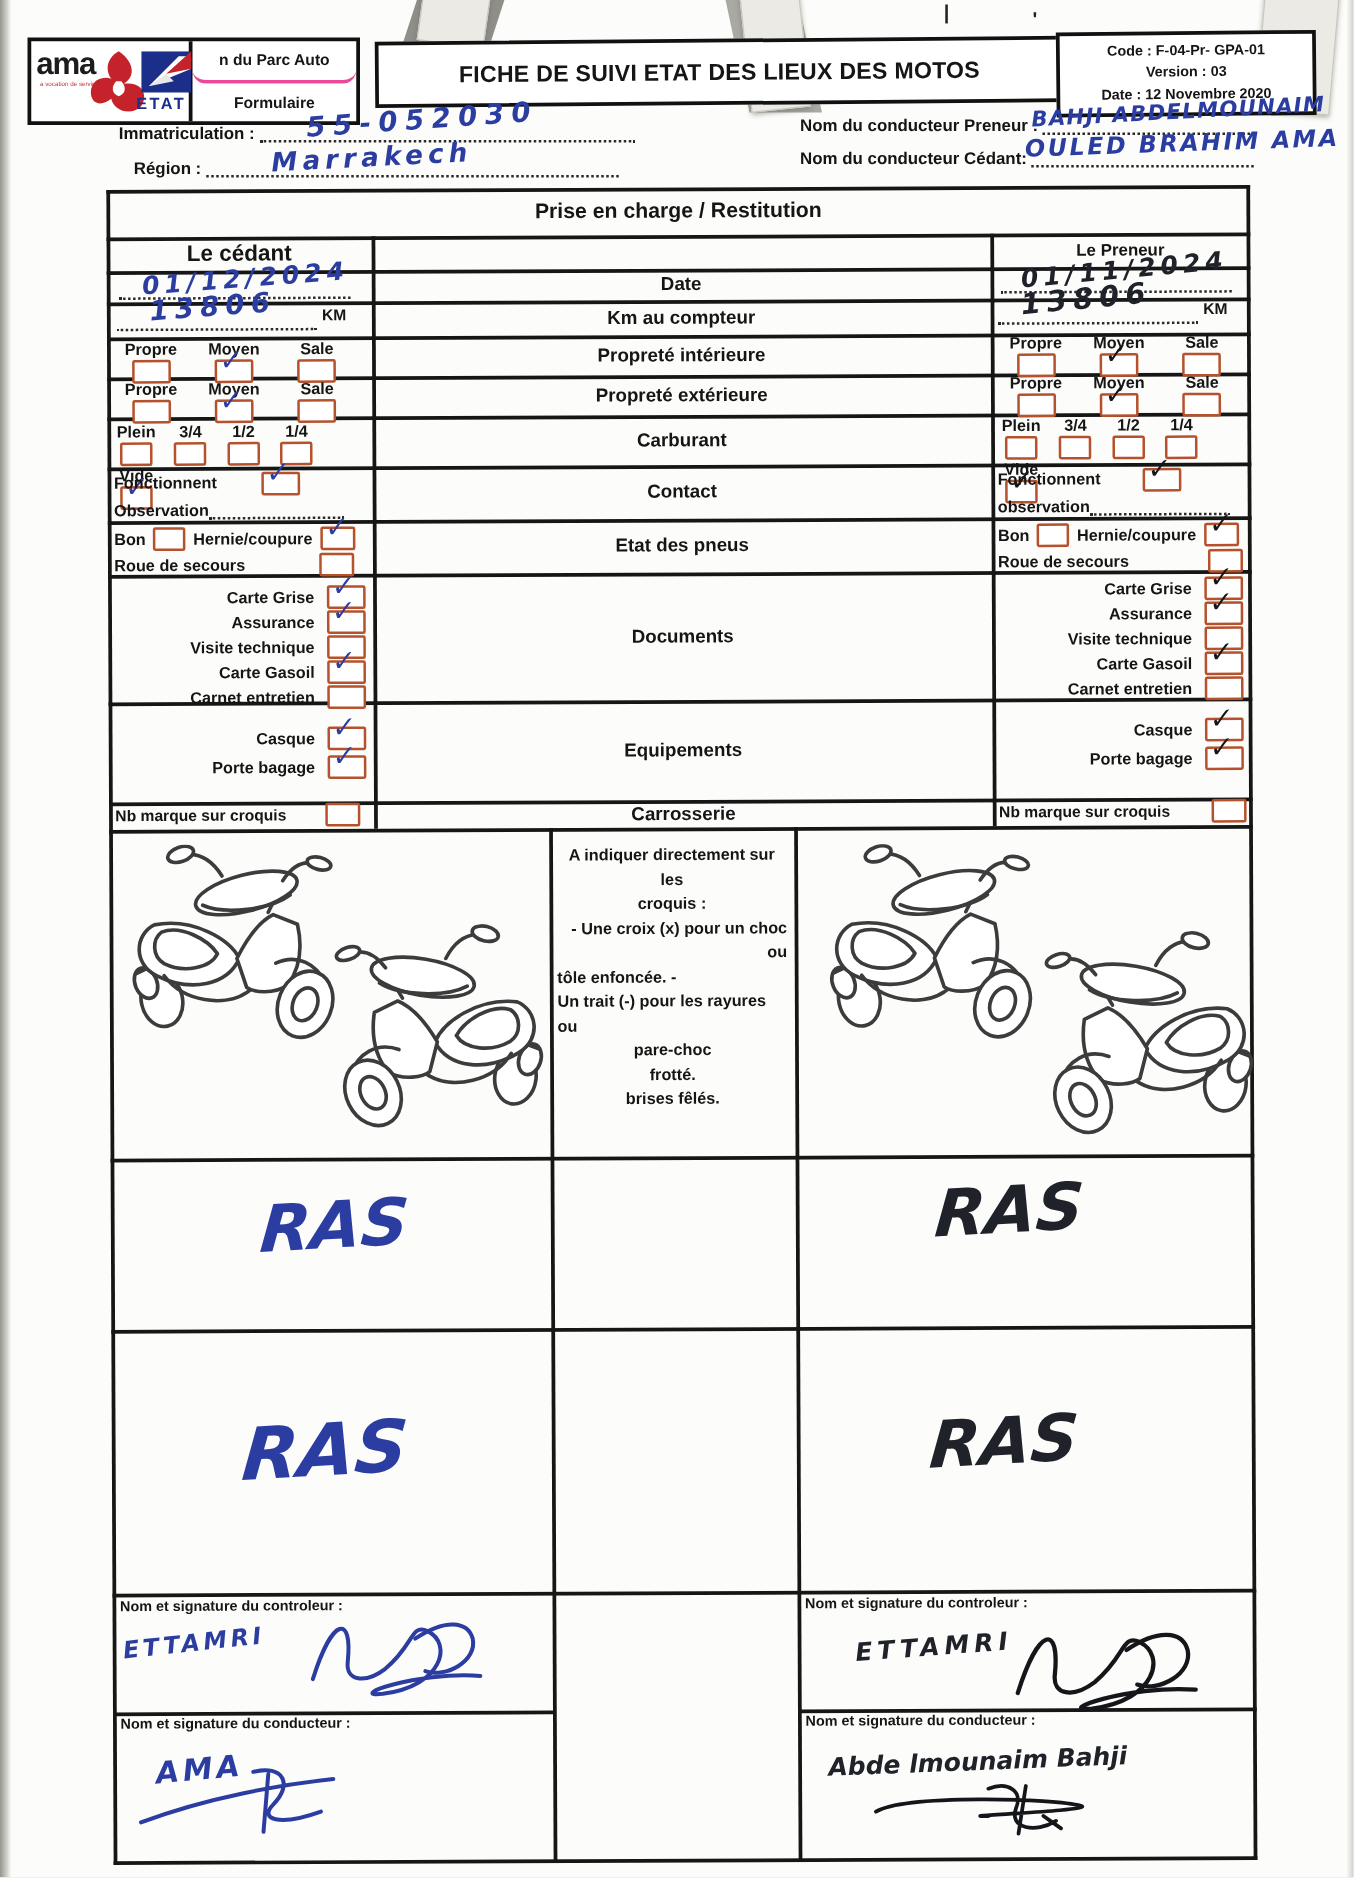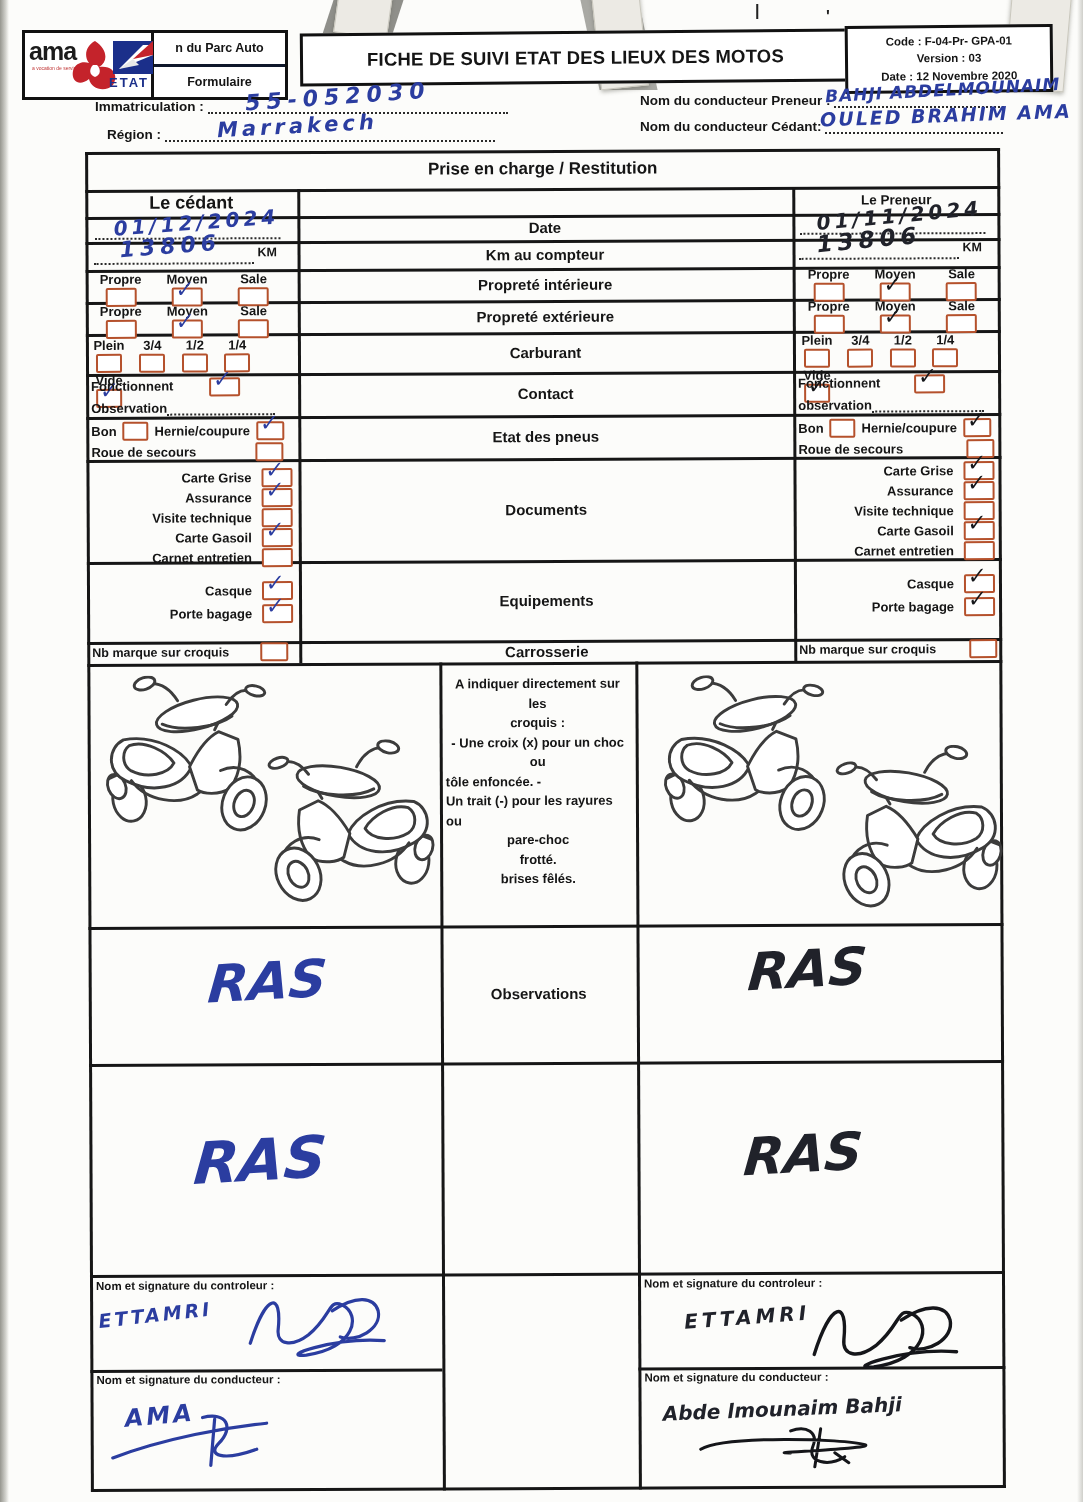--- a/index.html
+++ b/index.html
@@ -12,21 +12,21 @@
              background:linear-gradient(270deg,#cfcfca,rgba(255,255,255,0));}
   .tape{position:absolute;background:#eceae4;border:1px solid #c9c7bd;box-shadow:0 2px 4px rgba(90,90,80,.45);}
   .shadow-wedge{position:absolute;background:#8f8f8a;}
   .staple{position:absolute;height:3px;background:#76796b;border-radius:2px;}
   .penmark{position:absolute;color:#222;font-weight:bold;}
   
   .logo-box{position:absolute;left:22px;top:30px;width:260px;height:64px;border:3px solid #111;background:#fff;display:flex;}
   .logo-cell{width:126px;border-right:3px solid #111;position:relative;}
   .formcell{flex:1;display:flex;flex-direction:column;}
   .formcell > div{flex:1;display:flex;align-items:center;justify-content:center;font-weight:bold;font-size:12.5px;}
-  .formcell > div:first-child{border-bottom:3px solid #0f172a;}
+  .formcell > div:first-child{border-bottom:3px solid #ec4899;border-radius:11px;}
   .ama-word{position:absolute;left:4px;top:4px;font-size:25px;font-weight:bold;color:#1c1c1c;letter-spacing:-1px;}
   .ama-sub{position:absolute;left:7px;top:32px;font-size:5px;color:#c03636;filter:blur(.4px);}
   .title-box{position:absolute;left:300px;top:31px;width:545px;height:47px;border:3px solid #111;background:#fff;
              display:flex;align-items:center;justify-content:center;font-weight:bold;font-size:18.5px;letter-spacing:.2px;
              transform:rotate(-0.5deg);}
   .code-box{position:absolute;left:845px;top:25px;width:202px;height:62px;border:3px solid #111;background:#fff;
             display:flex;flex-direction:column;align-items:center;justify-content:center;font-weight:bold;font-size:11.5px;line-height:1.5;
             transform:rotate(-0.6deg);}
   .id-line{position:absolute;font-weight:bold;font-size:13.5px;}
   .dots{display:inline-block;border-bottom:2.2px dotted #2a2a2a;height:14px;vertical-align:bottom;}
@@ -411,37 +411,36 @@
       <svg width="205" height="165" viewBox="0 0 210 170" style="position:absolute;left:8px;top:12px;">
           <use href="#scooter"></use>
         </svg>
       <svg width="205" height="165" viewBox="0 0 210 170" style="position:absolute;left:150px;top:80px;transform:scaleX(-1) rotate(4deg);">
           <use href="#scooter"></use>
         </svg>
     </div>
     <div class="cell instr" style="left:358px;top:524px;width:184px;height:240px;">
       <div>A indiquer directement sur les</div>
       <div>croquis :</div>
-      <div style="text-align:center;">- Une croix (x) pour un choc ou</div>
+      <div style="text-align:right;">- Une croix (x) pour un choc ou</div>
       <div style="text-align:left;">tôle enfoncée.              -</div>
       <div style="text-align:left;">Un trait (-) pour les rayures ou</div>
       <div>pare-choc</div>
       <div>frotté.</div>
       <div>brises fêlés.</div>
     </div>
     <div class="cell" style="left:548px;top:512px;width:367px;height:263px;">
       <svg width="205" height="165" viewBox="0 0 210 170" style="position:absolute;left:18px;top:14px;">
           <use href="#scooter"></use>
         </svg>
       <svg width="205" height="165" viewBox="0 0 210 170" style="position:absolute;left:170px;top:88px;transform:scaleX(-1) rotate(4deg);">
           <use href="#scooter"></use>
         </svg>
     </div>
 
-    <div class="cell mid-label" style="left:352px;top:775px;width:196px;height:137px;font-size:15px;">Observations</div>
     <div class="cell hw ras script" style="left:120px;top:800px;">RAS</div>
     <div class="cell hw hw-black ras script" style="left:660px;top:790px;">RAS</div>
 
     <div class="cell hw ras script" style="left:105px;top:975px;font-size:58px;">RAS</div>
     <div class="cell hw hw-black ras script" style="left:655px;top:975px;">RAS</div>
 
 
     <div class="cell" style="left:6px;top:1128px;width:340px;height:88px;">
       <div class="sig-label">Nom et signature du controleur :</div>
       <span class="hw" style="position:absolute;left:2px;top:24px;font-size:19px;letter-spacing:3px;transform:rotate(-6deg);">ETTAMRI</span>

